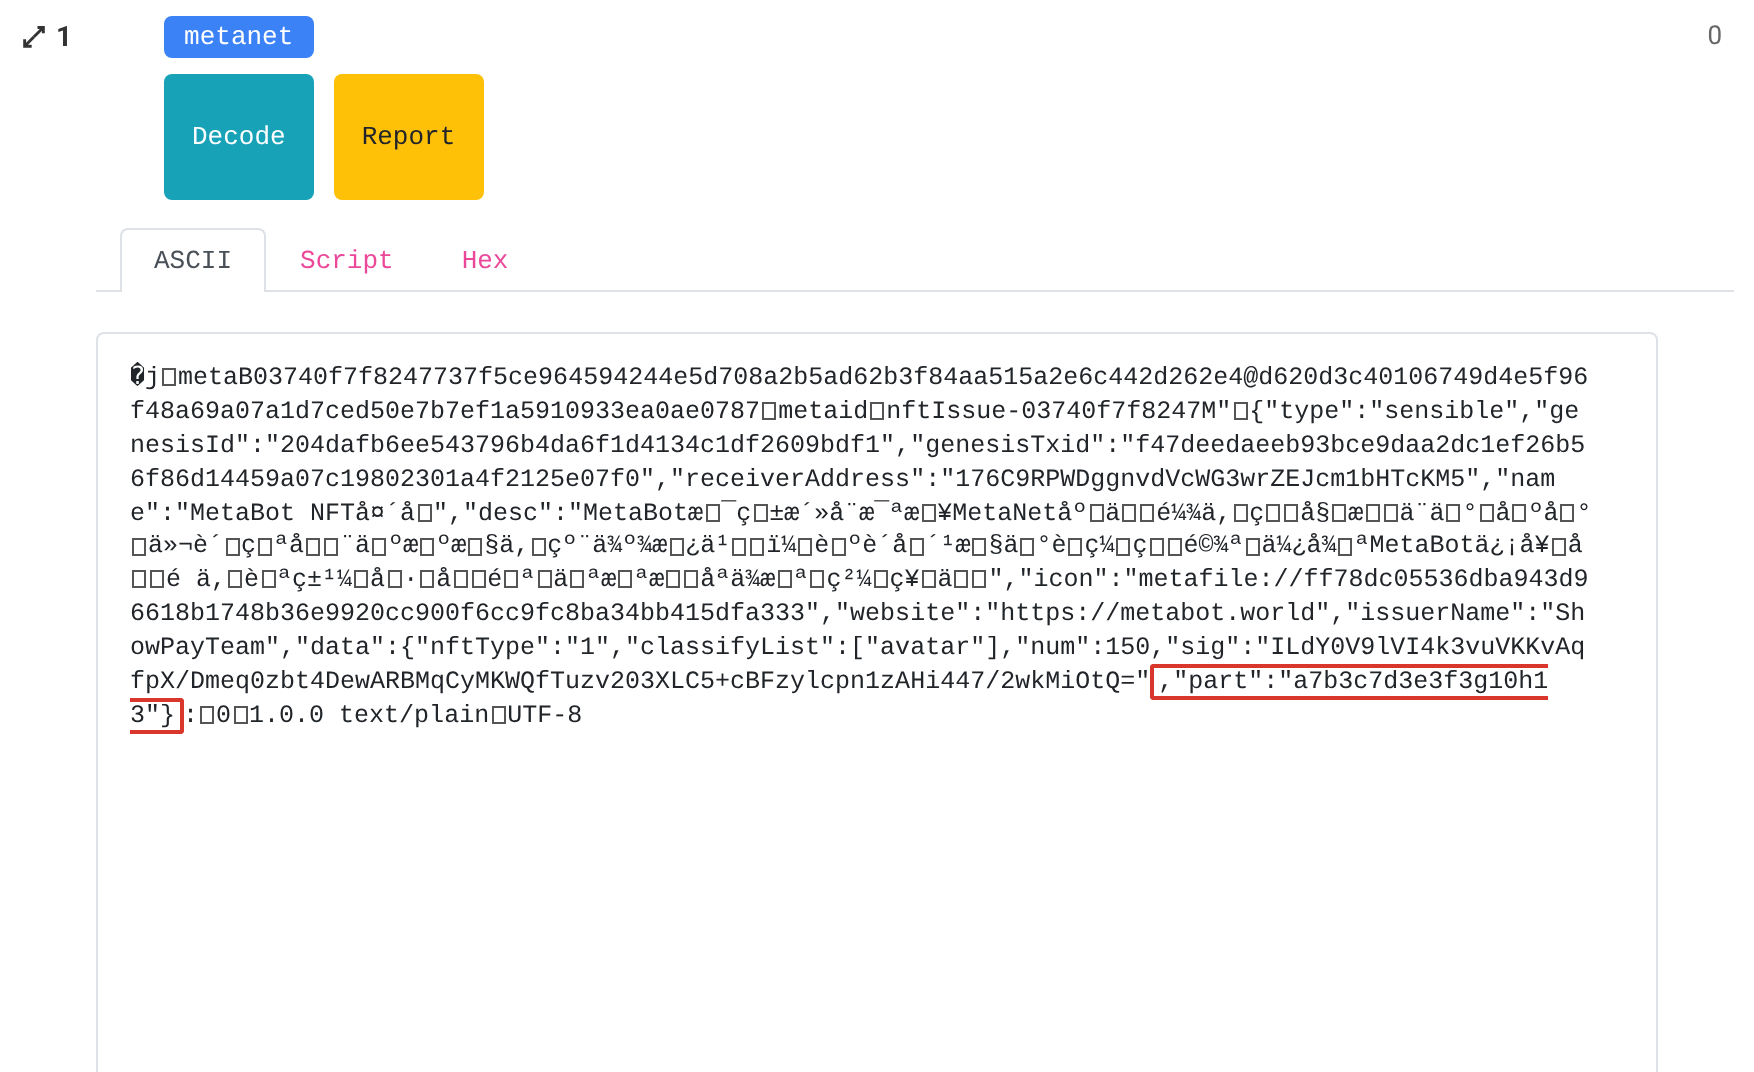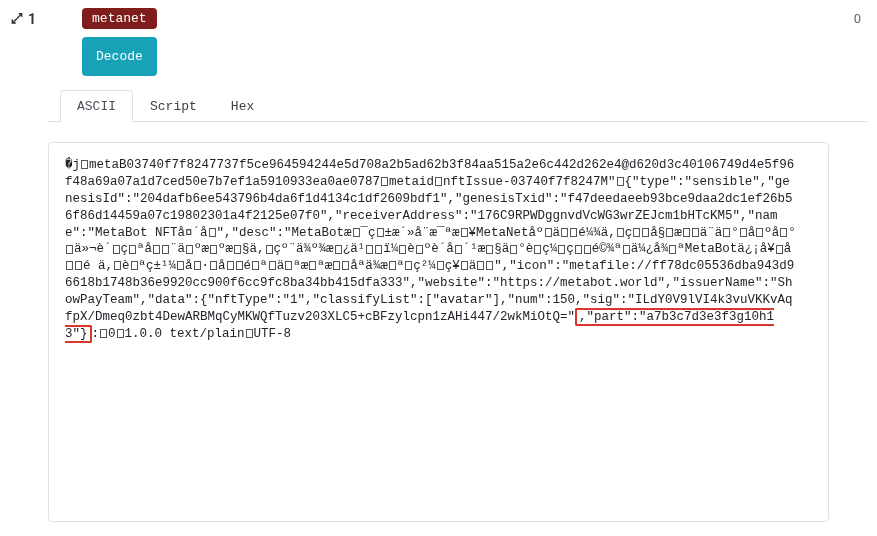--- a/index.html
+++ b/index.html
@@ -19,62 +19,62 @@
     .input-icon {
       font-weight: bold;
       font-size: 14px;
       color: #333;
       display: flex;
       align-items: center;
       gap: 4px;
     }
     .input-icon svg { display: block; }
     .tag {
-      background: #7f1d1d;
+      background: #3b82f6;
       color: #fff;
       padding: 3px 10px;
       border-radius: 4px;
       font-family: "Courier New", Courier, monospace;
       font-size: 13px;
       margin-left: 36px;
     }
     .count {
       margin-left: auto;
       color: #666;
       font-size: 13px;
       padding-right: 6px;
     }
     .btn-row {
       display: flex;
       gap: 10px;
       margin-left: 72px;
       margin-bottom: 14px;
     }
     .btn {
-      padding: 12px 14px;
+      padding: 24px 14px;
       border-radius: 4px;
       font-family: "Courier New", Courier, monospace;
       font-size: 13px;
       cursor: pointer;
       border: none;
     }
     .btn-decode { background: #17a2b8; color: #fff; }
     .btn-report { background: #ffc107; color: #212529; }
     .tabs {
       display: flex;
       margin-left: 38px;
       border-bottom: 1px solid #dee2e6;
       font-family: "Courier New", Courier, monospace;
       font-size: 13px;
       padding-left: 12px;
     }
     .tab {
       padding: 8px 16px;
       cursor: pointer;
-      color: #404040;
+      color: #ec4899;
       border: 1px solid transparent;
       border-bottom: none;
       margin-bottom: -1px;
       border-top-left-radius: 4px;
       border-top-right-radius: 4px;
     }
     .tab.active {
       color: #495057;
       border-color: #dee2e6 #dee2e6 #fff;
       background: #fff;
@@ -130,20 +130,21 @@
         <path d="M4 19l8-8"></path>
     </svg>
     <span>1</span>
   </span>
   <span class="tag">metanet</span>
   <span class="count">0</span>
 </div>
 
 <div class="btn-row">
   <button class="btn btn-decode">Decode</button>
+  <button class="btn btn-report">Report</button>
 </div>
 
 <div class="tabs">
   <div class="tab active">ASCII</div>
   <div class="tab">Script</div>
   <div class="tab">Hex</div>
 </div>
 
 <div class="panel">
   <div class="content" id="ascii-body">�j<span class="box-glyph"></span>metaB03740f7f8247737f5ce964594244e5d708a2b5ad62b3f84aa515a2e6c442d262e4@d620d3c40106749d4e5f96f48a69a07a1d7ced50e7b7ef1a5910933ea0ae0787<span class="box-glyph"></span>metaid<span class="box-glyph"></span>nftIssue-03740f7f8247M"<span class="box-glyph"></span>{"type":"sensible","genesisId":"204dafb6ee543796b4da6f1d4134c1df2609bdf1","genesisTxid":"f47deedaeeb93bce9daa2dc1ef26b56f86d14459a07c19802301a4f2125e07f0","receiverAddress":"176C9RPWDggnvdVcWG3wrZEJcm1bHTcKM5","name":"MetaBot NFTå¤´å<span class="box-glyph"></span>","desc":"MetaBotæ<span class="box-glyph"></span>¯ç<span class="box-glyph"></span>±æ´»å¨æ¯ªæ<span class="box-glyph"></span>¥MetaNetåº<span class="box-glyph"></span>ä<span class="box-glyph"></span><span class="box-glyph"></span>é¼¾ä,<span class="box-glyph"></span>ç<span class="box-glyph"></span><span class="box-glyph"></span>å§<span class="box-glyph"></span>æ<span class="box-glyph"></span><span class="box-glyph"></span>ä¨ä<span class="box-glyph"></span>°<span class="box-glyph"></span>å<span class="box-glyph"></span>ºå<span class="box-glyph"></span>°<span class="box-glyph"></span>ä»¬è´<span class="box-glyph"></span>ç<span class="box-glyph"></span>ªå<span class="box-glyph"></span><span class="box-glyph"></span>¨ä<span class="box-glyph"></span>ºæ<span class="box-glyph"></span>ºæ<span class="box-glyph"></span>§ä,<span class="box-glyph"></span>çº¨ä¾º¾æ<span class="box-glyph"></span>¿ä¹<span class="box-glyph"></span><span class="box-glyph"></span>ï¼<span class="box-glyph"></span>è<span class="box-glyph"></span>ºè´å<span class="box-glyph"></span>´¹æ<span class="box-glyph"></span>§ä<span class="box-glyph"></span>°è<span class="box-glyph"></span>ç¼<span class="box-glyph"></span>ç<span class="box-glyph"></span><span class="box-glyph"></span>é©¾ª<span class="box-glyph"></span>ä¼¿å¾<span class="box-glyph"></span>ªMetaBotä¿¡å¥<span class="box-glyph"></span>å<span class="box-glyph"></span><span class="box-glyph"></span>é ä,<span class="box-glyph"></span>è<span class="box-glyph"></span>ªç±¹¼<span class="box-glyph"></span>å<span class="box-glyph"></span>·<span class="box-glyph"></span>å<span class="box-glyph"></span><span class="box-glyph"></span>é<span class="box-glyph"></span>ª<span class="box-glyph"></span>ä<span class="box-glyph"></span>ªæ<span class="box-glyph"></span>ªæ<span class="box-glyph"></span><span class="box-glyph"></span>åªä¾æ<span class="box-glyph"></span>ª<span class="box-glyph"></span>ç²¼<span class="box-glyph"></span>ç¥<span class="box-glyph"></span>ä<span class="box-glyph"></span><span class="box-glyph"></span>","icon":"metafile://ff78dc05536dba943d96618b1748b36e9920cc900f6cc9fc8ba34bb415dfa333","website":"https://metabot.world","issuerName":"ShowPayTeam","data":{"nftType":"1","classifyList":["avatar"],"num":150,"sig":"ILdY0V9lVI4k3vuVKKvAqfpX/Dmeq0zbt4DewARBMqCyMKWQfTuzv203XLC5+cBFzylcpn1zAHi447/2wkMiOtQ="<span class="hl">,"part":"a7b3c7d3e3f3g10h13"}</span>:<span class="box-glyph"></span>0<span class="box-glyph"></span>1.0.0 text/plain<span class="box-glyph"></span>UTF-8</div>

